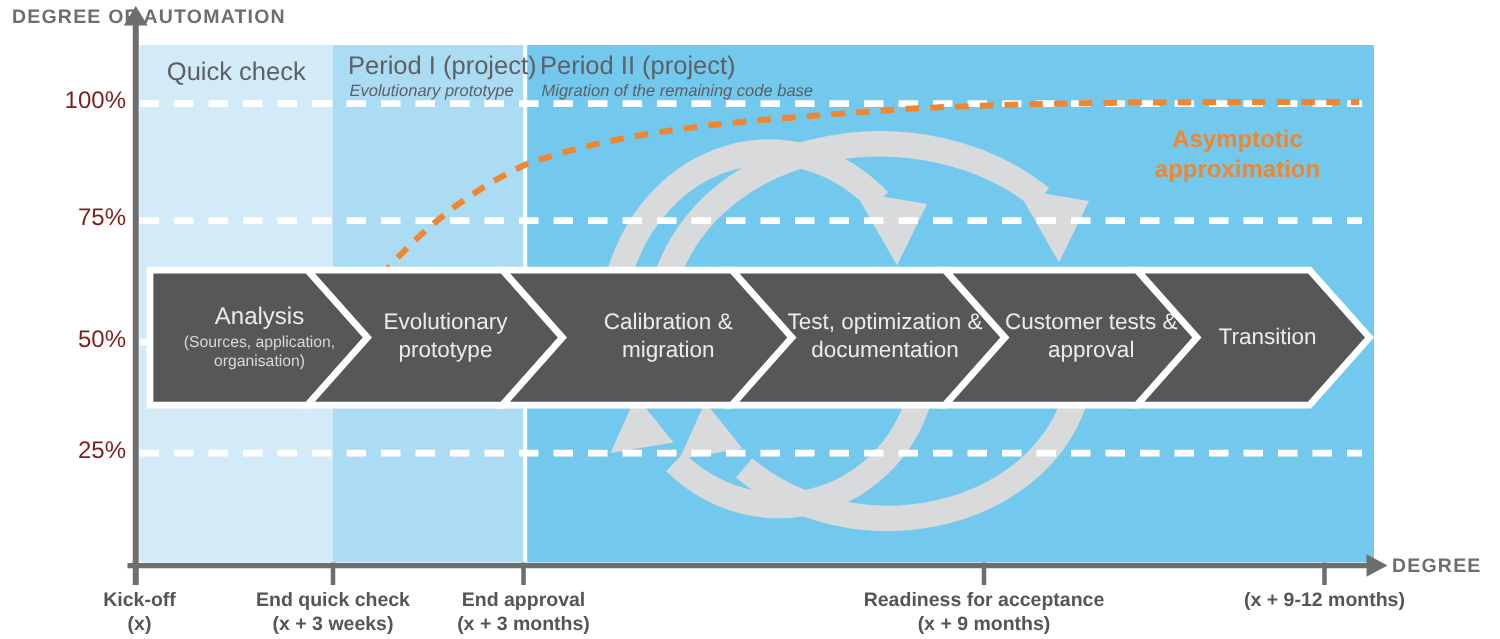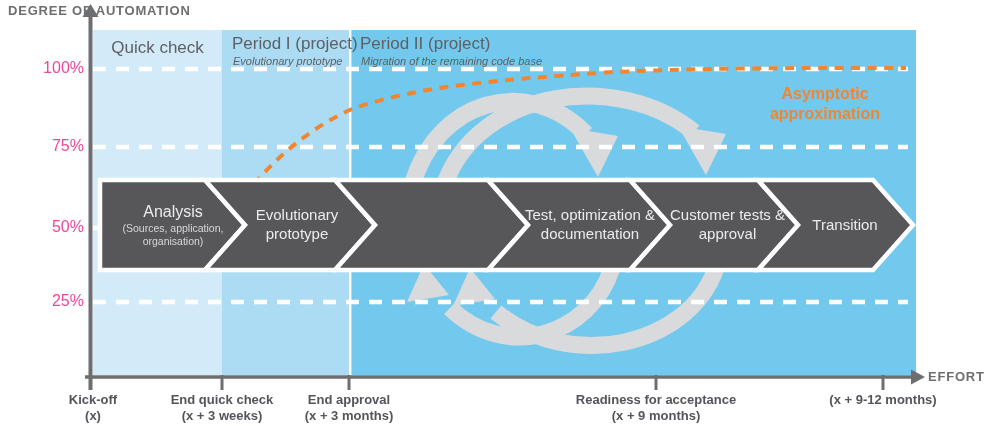--- a/index.html
+++ b/index.html
@@ -1,21 +1,21 @@
 <!DOCTYPE html>
 <html><head>
 <meta charset="utf-8">
 <style>
   html,body{margin:0;padding:0;background:#fff;}
   body{font-family:"Liberation Sans",sans-serif;}
   .canvas{position:relative;width:1000px;height:426px;background:#fff;overflow:hidden;}
   .canvas svg{position:absolute;left:0;top:0;}
   .ov{position:absolute;}
   .axis-title{font-size:13px;font-weight:bold;letter-spacing:.8px;color:#6d6e70;}
-  .ytick{width:70px;text-align:right;font-size:16px;color:#ec4899;}
+  .ytick{width:70px;text-align:right;font-size:16px;color:#7f1d1d;}
   .region-title{font-size:17px;color:#5e6064;}
   .region-sub{font-size:11px;font-style:italic;color:#5e6064;}
   .stage{display:flex;flex-direction:column;align-items:center;justify-content:center;
          top:180px;height:90px;text-align:center;color:#ebebec;font-size:15px;line-height:1.25;}
   .stage .sub{font-size:10.5px;line-height:1.25;color:#d7d7d8;}
   .stage .main.big{font-size:16px;text-align:center;}
   .milestone{top:392px;width:190px;text-align:center;font-size:13px;font-weight:bold;
              color:#54555a;line-height:1.25;}
   .annotation{width:170px;text-align:center;font-size:16px;font-weight:bold;
               color:#f0862f;line-height:1.25;}
@@ -73,39 +73,42 @@
       <g stroke="#6d6e70" stroke-width="3">
         <line x1="222" y1="375" x2="222" y2="390"></line>
         <line x1="349" y1="375" x2="349" y2="390"></line>
         <line x1="656" y1="375" x2="656" y2="390"></line>
         <line x1="883" y1="375" x2="883" y2="390"></line>
       </g>
     </g>
   </svg>
 
   <div class="ov axis-title" style="left:8px;top:3px;">DEGREE OF AUTOMATION</div>
-  <div class="ov axis-title" style="left:928px;top:369px;">EFFORT</div>
+  <div class="ov axis-title" style="left:928px;top:369px;">DEGREE</div>
 
   <div class="ov ytick" style="left:14px;top:59px;">100%</div>
   <div class="ov ytick" style="left:14px;top:137px;">75%</div>
   <div class="ov ytick" style="left:14px;top:218px;">50%</div>
   <div class="ov ytick" style="left:14px;top:292px;">25%</div>
 
   <div class="ov region-title" style="left:93px;top:38px;width:129px;text-align:center;">Quick check</div>
   <div class="ov region-title" style="left:232px;top:34px;">Period I (project)</div>
   <div class="ov region-sub" style="left:233px;top:55px;">Evolutionary prototype</div>
   <div class="ov region-title" style="left:360px;top:34px;text-align:center;">Period II (project)</div>
   <div class="ov region-sub" style="left:361px;top:55px;">Migration of the remaining code base</div>
 
   <div class="ov stage" style="left:103px;width:140px;">
     <div class="main big">Analysis</div>
     <div class="sub">(Sources, application, organisation)</div>
   </div>
   <div class="ov stage" style="left:237px;width:120px;">
     <div class="main">Evolutionary prototype</div>
+  </div>
+  <div class="ov stage" style="left:378px;width:135px;">
+    <div class="main">Calibration &amp; migration</div>
   </div>
   <div class="ov stage" style="left:655px;width:145px;">
     <div class="main">Customer tests &amp; approval</div>
   </div>
   <div class="ov stage" style="left:520px;width:140px;">
     <div class="main">Test, optimization &amp; documentation</div>
   </div>
   <div class="ov stage" style="left:785px;width:120px;">
     <div class="main">Transition</div>
   </div>

